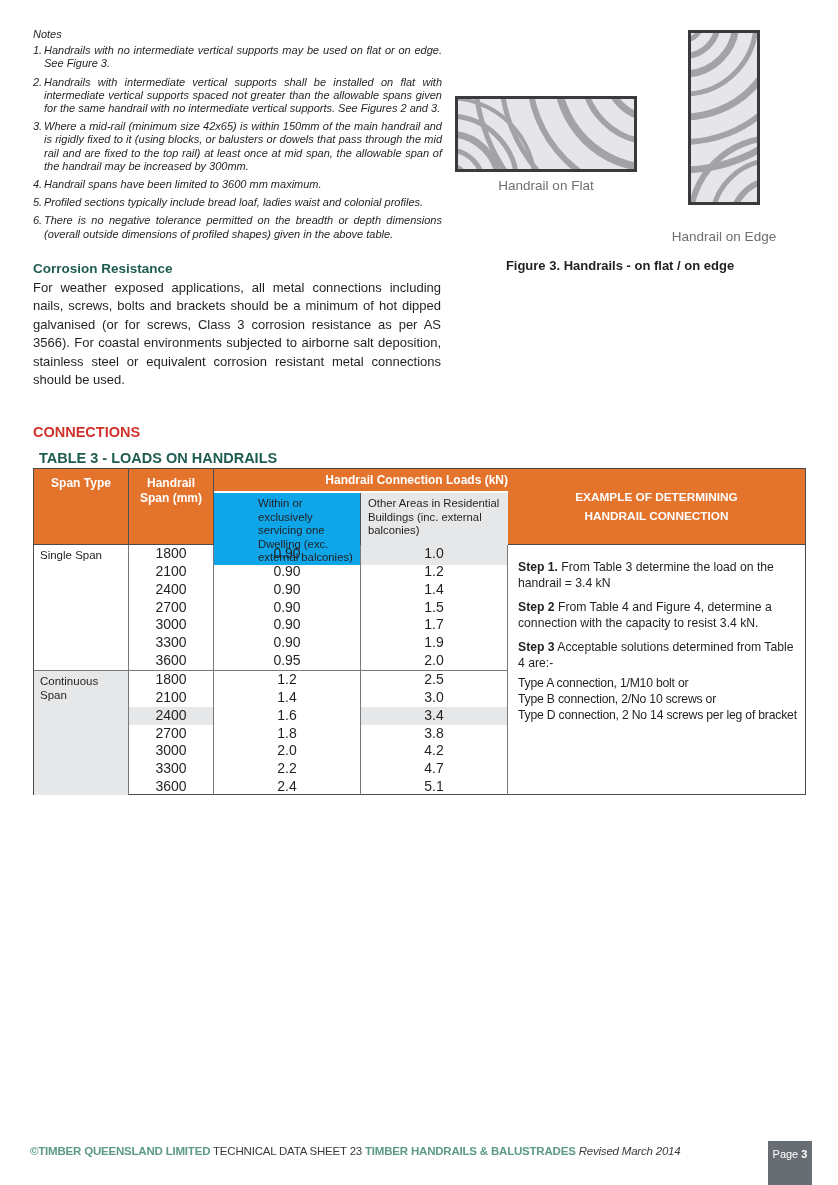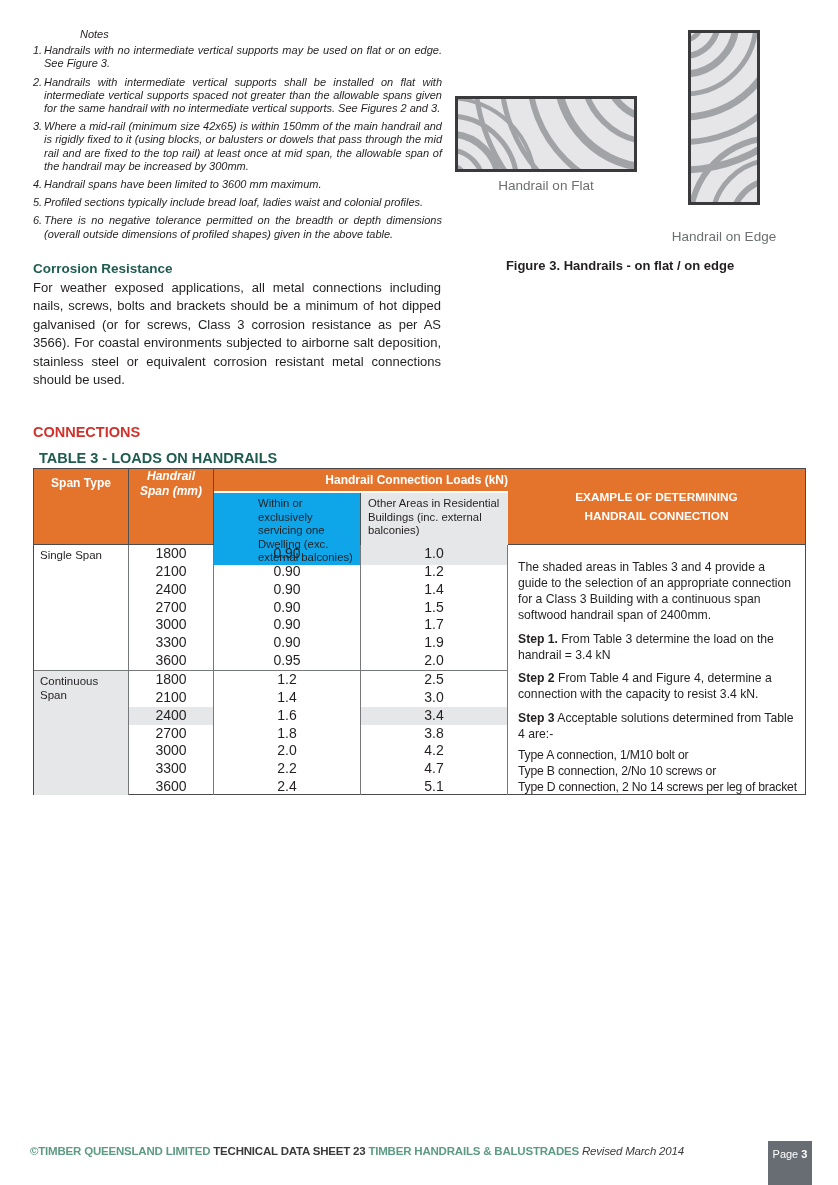--- a/index.html
+++ b/index.html
@@ -4,21 +4,21 @@
 <style>
   html,body { margin:0; padding:0; background:#9a9a9a; }
   .page {
     position:relative; width:838px; height:1185px; margin:0 auto;
     background:#ffffff; overflow:hidden;
     font-family:"Liberation Sans", sans-serif; color:#231f20;
   }
   
   .notes { position:absolute; left:33px; top:28px; width:409px;
            font-style:italic; font-size:11px; line-height:13.2px; }
-  .notes-title { margin-bottom:3px;margin-left:47px; }
+  .notes-title { margin-bottom:3px; }
   .note { display:flex; margin-bottom:5px; }
   .nnum { width:11px; flex:0 0 11px; }
   .ntext { flex:1; text-align:justify; }
   
   .flat-panel { position:absolute; left:455px; top:96px; width:182px; height:76px; }
   .edge-panel { position:absolute; left:688px; top:30px; width:72px; height:175px; }
   .flat-cap { position:absolute; left:455px; top:178px; width:182px; text-align:center;
               font-size:13.5px; color:#6d6e71; }
   .edge-cap { position:absolute; left:649px; top:229px; width:150px; text-align:center;
               font-size:13.5px; color:#6d6e71; }
@@ -33,21 +33,21 @@
   .t3-title { position:absolute; left:39px; top:450px; font-size:14.5px; font-weight:bold; color:#1e5c50; }
   
   .t3 { position:absolute; left:33px; top:468px; width:773px; height:327px;
         border:1.5px solid #4a4a4c; box-sizing:border-box; display:flex; background:#fff; }
   .t3 * { box-sizing:border-box; }
   .t3-left { width:474px; flex:0 0 474px; display:flex; flex-direction:column; }
   .t3-head { height:76px; flex:0 0 76px; display:flex; border-bottom:1.5px solid #4a4a4c; }
   .hc { background:#e4732c; color:#fff; font-weight:bold; font-size:12px;
         border-right:1px solid #4f5052; text-align:center; }
   .c-spantype-h { width:95px; flex:0 0 95px; padding-top:7px; }
-  .c-span-h { width:85px; flex:0 0 85px; line-height:15px;font-style:italic; }
+  .c-span-h { width:85px; flex:0 0 85px; padding-top:7px; line-height:15px; }
   .t3-loads { flex:1; display:flex; flex-direction:column; }
   .loads-band { background:#e4732c; color:#fff; font-weight:bold; font-size:12px;
                 text-align:right; height:24px; flex:0 0 24px; line-height:23px;
                 border-bottom:2px solid #ffffff; }
   .subrow { flex:1; display:flex; }
   .sub { font-size:11.3px; line-height:13.6px; padding:4px 4px 0 7px; }
   .sub-within { width:147px; flex:0 0 147px; border-right:1px solid #4f5052; background:#0ea5e9;padding-left:44px; }
   .sub-other  { flex:1; background:#e6e7e8; }
   .t3-body { flex:1; display:flex; flex-direction:column; }
   .sec { height:125px; flex:0 0 125px; display:flex; }
@@ -64,21 +64,21 @@
   .ex-head { height:76px; flex:0 0 76px; background:#e4732c; color:#fff; font-weight:bold;
              font-size:11.8px; line-height:19px; text-align:center;
              display:flex; flex-direction:column; justify-content:center;
              border-bottom:1.5px solid #4a4a4c; }
   .ex-body { flex:1; padding:15px 8px 0 10px; font-size:12.2px; line-height:15.9px; overflow:hidden; }
   .ex-body p { margin:0 0 8px 0; }
   .type { white-space:nowrap; overflow:hidden; letter-spacing:-0.2px; }
   
   .footer { position:absolute; left:30px; top:1145px; font-size:11.5px; letter-spacing:-0.2px; }
   .f-green { color:#5c9b82; font-weight:bold; }
-  .f-dark  { color:#3a3a3c; font-weight:bold; }
+  .f-dark  { color:#3a3a3c; font-weight:normal; }
   .f-rev   { color:#3a3a3c; font-style:italic; }
   .page-badge { position:absolute; left:768px; top:1141px; width:44px; height:44px;
                 background:#686d73; color:#fff; font-size:11px; text-align:center;
                 padding-top:7px; }
   .page-badge b { font-weight:bold; }
 </style>
 </head>
 <body>
 
 <div class="page">
@@ -240,21 +240,20 @@
         </div>
       </div>
     </div>
 
     <div class="t3-example">
       <div class="ex-head">
         <div>EXAMPLE OF DETERMINING</div>
         <div>HANDRAIL CONNECTION</div>
       </div>
       <div class="ex-body">
-        <p>The shaded areas in Tables 3 and 4 provide a guide to the selection of an appropriate connection for a Class 3 Building with a continuous span softwood handrail span of 2400mm.</p>
         <p><b>Step 1.</b><span> From Table 3 determine the load on the handrail = 3.4 kN</span></p>
         <p><b>Step 2</b><span> From Table 4 and Figure 4, determine a connection with the capacity to resist 3.4 kN.</span></p>
         <p style="margin-bottom:5px"><b>Step 3</b><span> Acceptable solutions determined from Table 4 are:-</span></p>
         <div class="type">Type A connection, 1/M10 bolt or</div>
         <div class="type">Type B connection, 2/No 10 screws or</div>
         <div class="type">Type D connection, 2 No 14 screws per leg of bracket</div>
       </div>
     </div>
   </div>
 

